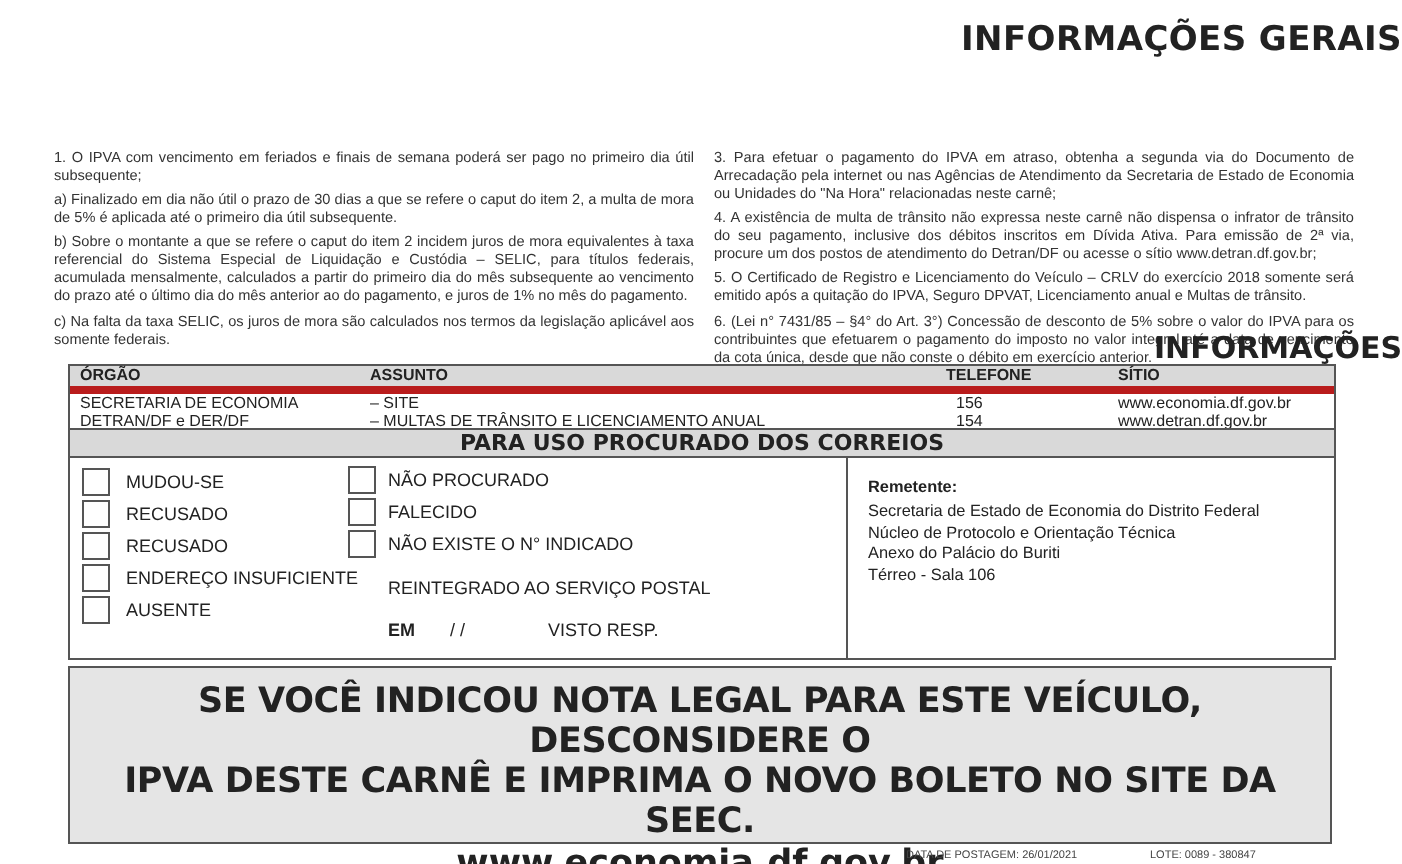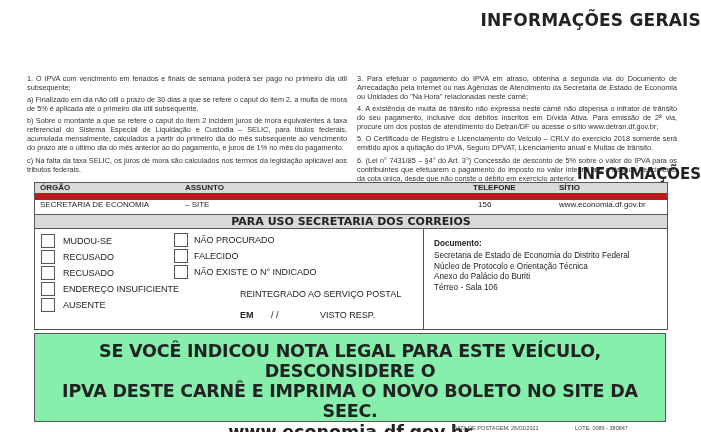--- a/index.html
+++ b/index.html
@@ -4,52 +4,52 @@
 <style>
   html, body { margin:0; padding:0; background:#ffffff; }
   body { width:701px; height:432px; position:relative; overflow:hidden; font-family:"Liberation Sans", "DejaVu Sans", sans-serif; color:#222; }
   .title-main { position:absolute; left:0; width:701px; top:10px; text-align:right; font-weight:bold; font-size:17px; letter-spacing:0.2px; color:#222; font-family:"DejaVu Sans", sans-serif; }
   .col { position:absolute; top:30px; font-size:7.3px; line-height:9px; color:#333;margin-top:44px; }
   .col.left { left:27px; width:320px; }
   .col.right { left:357px; width:320px; }
   .col p { margin:0 0 3.2px 0; text-align:justify; }
   .title-info { position:absolute; left:0; width:701px; top:165px; text-align:right; font-weight:bold; font-size:15px; color:#222; font-family:"DejaVu Sans", sans-serif; }
   .info-table { position:absolute; left:34px; top:182px; width:632px; border:1px solid #555; }
-  .info-head { background:#d9d9d9; height:10px; font-size:8px; font-weight:bold; position:relative; border-bottom:7px solid #b91c1c; }
+  .info-head { background:#d9d9d9; height:10px; font-size:8px; font-weight:bold; position:relative; border-bottom:4px solid #b91c1c; }
   .info-head span, .info-row span { position:absolute; top:0; white-space:nowrap; }
   .info-body { height:19px; position:relative; font-size:8px; }
   .info-row { position:relative; height:8.5px; line-height:8.5px; }
   .c1 { left:5px; } .c2 { left:150px; } .c3 { left:438px; } .c4 { left:495px;padding-left:29px; }
   .c3v { left:443px; }
   .post { position:absolute; left:34px; top:214px; width:632px; height:114px; border:1px solid #555; }
   .post-head { background:#d9d9d9; height:13px; line-height:13px; text-align:center; font-size:11px; font-weight:bold; border-bottom:1px solid #555; font-family:"DejaVu Sans", sans-serif; color:#222; }
   .post-left { position:absolute; left:0; top:14px; width:388px; height:100px; border-right:1px solid #555; }
   .post-right { position:absolute; left:389px; top:14px; width:243px; height:100px; }
   .cb-item { position:absolute; font-size:9px; color:#222; height:15px; line-height:15px; }
   .cb { position:absolute; width:14px; height:14px; border:1px solid #555; top:0; left:0; box-sizing:border-box; background:#fff; }
   .cb-label { position:absolute; left:22px; top:0; white-space:nowrap; }
-  .static-line { position:absolute; font-size:9px; color:#222; white-space:nowrap;margin-left:46px; }
+  .static-line { position:absolute; font-size:9px; color:#222; white-space:nowrap; }
   .remetente { position:absolute; left:10px; top:10px; font-size:8.2px; line-height:10.4px; color:#222; }
   .remetente .rt { font-weight:bold; margin-bottom:2px; }
-  .banner { position:absolute; left:34px; top:333px; width:632px; height:89px; background:#86efac; border:1px solid #555; box-sizing:border-box; text-align:center; color:#222; font-family:"DejaVu Sans", sans-serif; font-weight:bold; }
+  .banner { position:absolute; left:34px; top:333px; width:632px; height:89px; background:#e5e5e5; border:1px solid #555; box-sizing:border-box; text-align:center; color:#222; font-family:"DejaVu Sans", sans-serif; font-weight:bold; }
   .banner .l1 { font-size:17.5px; line-height:20px; margin-top:7px; letter-spacing:-0.2px; }
   .banner .l2 { font-size:17.5px; line-height:20px; letter-spacing:-0.2px; }
   .banner .l3 { font-size:17.5px; line-height:22px; }
   .footer { position:absolute; top:425px; font-size:5.5px; color:#444; white-space:nowrap; }
 </style>
 </head>
 <body>
 
 <div class="title-main">INFORMAÇÕES GERAIS</div>
 
 <div class="col left">
   <p>1. O IPVA com vencimento em feriados e finais de semana poderá ser pago no primeiro dia útil subsequente;</p>
   <p>a) Finalizado em dia não útil o prazo de 30 dias a que se refere o caput do item 2, a multa de mora de 5% é aplicada até o primeiro dia útil subsequente.</p>
   <p>b) Sobre o montante a que se refere o caput do item 2 incidem juros de mora equivalentes à taxa referencial do Sistema Especial de Liquidação e Custódia – SELIC, para títulos federais, acumulada mensalmente, calculados a partir do primeiro dia do mês subsequente ao vencimento do prazo até o último dia do mês anterior ao do pagamento, e juros de 1% no mês do pagamento.</p>
-  <p>c) Na falta da taxa SELIC, os juros de mora são calculados nos termos da legislação aplicável aos tributos federais.</p>
+  <p>c) Na falta da taxa SELIC, os juros de mora são calculados nos termos da legislação aplicável aos somente federais.</p>
 </div>
 
 <div class="col right">
   <p>3. Para efetuar o pagamento do IPVA em atraso, obtenha a segunda via do Documento de Arrecadação pela internet ou nas Agências de Atendimento da Secretaria de Estado de Economia ou Unidades do "Na Hora" relacionadas neste carnê;</p>
   <p>4. A existência de multa de trânsito não expressa neste carnê não dispensa o infrator de trânsito do seu pagamento, inclusive dos débitos inscritos em Dívida Ativa. Para emissão de 2ª via, procure um dos postos de atendimento do Detran/DF ou acesse o sítio www.detran.df.gov.br;</p>
   <p>5. O Certificado de Registro e Licenciamento do Veículo – CRLV do exercício 2018 somente será emitido após a quitação do IPVA, Seguro DPVAT, Licenciamento anual e Multas de trânsito.</p>
   <p>6. (Lei n° 7431/85 – §4° do Art. 3°) Concessão de desconto de 5% sobre o valor do IPVA para os contribuintes que efetuarem o pagamento do imposto no valor integral até a data de vencimento da cota única, desde que não conste o débito em exercício anterior.</p>
 </div>
 
 <div class="title-info">INFORMAÇÕES</div>
@@ -61,25 +61,31 @@
     <span class="c3">TELEFONE</span>
     <span class="c4">SÍTIO</span>
   </div>
   <div class="info-body">
     <div class="info-row" style="margin-top:1px;">
       <span class="c1">SECRETARIA DE ECONOMIA</span>
       <span class="c2">– SITE</span>
       <span class="c3v">156</span>
       <span class="c4">www.economia.df.gov.br</span>
     </div>
+    <div class="info-row">
+      <span class="c1">DETRAN/DF e DER/DF</span>
+      <span class="c2">– MULTAS DE TRÂNSITO E LICENCIAMENTO ANUAL</span>
+      <span class="c3v">154</span>
+      <span class="c4">www.detran.df.gov.br</span>
+    </div>
   </div>
 </div>
 
 <div class="post">
-  <div class="post-head">PARA USO SECRETARIA DOS CORREIOS</div>
+  <div class="post-head">PARA USO PROCURADO DOS CORREIOS</div>
   <div class="post-left">
     <div class="cb-item" style="left:6px; top:5px;">
       <span class="cb"></span>
       <span class="cb-label">MUDOU-SE</span>
     </div>
     <div class="cb-item" style="left:6px; top:21px;">
       <span class="cb"></span>
       <span class="cb-label">RECUSADO</span>
     </div>
     <div class="cb-item" style="left:6px; top:37px;">
@@ -108,21 +114,21 @@
       <span class="cb-label" style="left:20px;">NÃO EXISTE O N° INDICADO</span>
     </div>
 
     <div class="static-line" style="left:159px; top:60px;">REINTEGRADO AO SERVIÇO POSTAL</div>
     <div class="static-line" style="left:159px; top:81px;font-weight:bold;">EM</div>
     <div class="static-line" style="left:190px; top:81px;">/     /</div>
     <div class="static-line" style="left:239px; top:81px;">VISTO RESP.</div>
   </div>
   <div class="post-right">
     <div class="remetente">
-      <div class="rt">Documento:</div>
+      <div class="rt">Remetente:</div>
       <div>Secretaria de Estado de Economia do Distrito Federal</div>
       <div>Núcleo de Protocolo e Orientação Técnica</div>
       <div>Anexo do Palácio do Buriti</div>
       <div>Térreo - Sala 106</div>
     </div>
   </div>
 </div>
 
 <div class="banner">
   <div class="l1">SE VOCÊ INDICOU NOTA LEGAL PARA ESTE VEÍCULO, DESCONSIDERE O</div>

